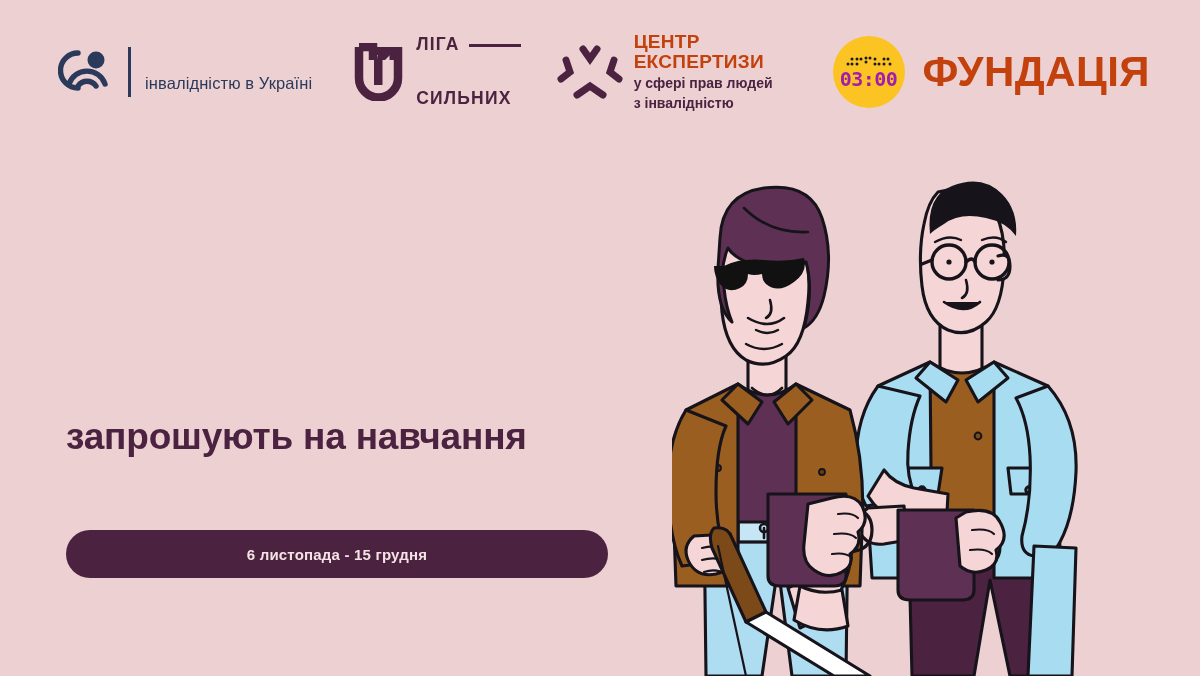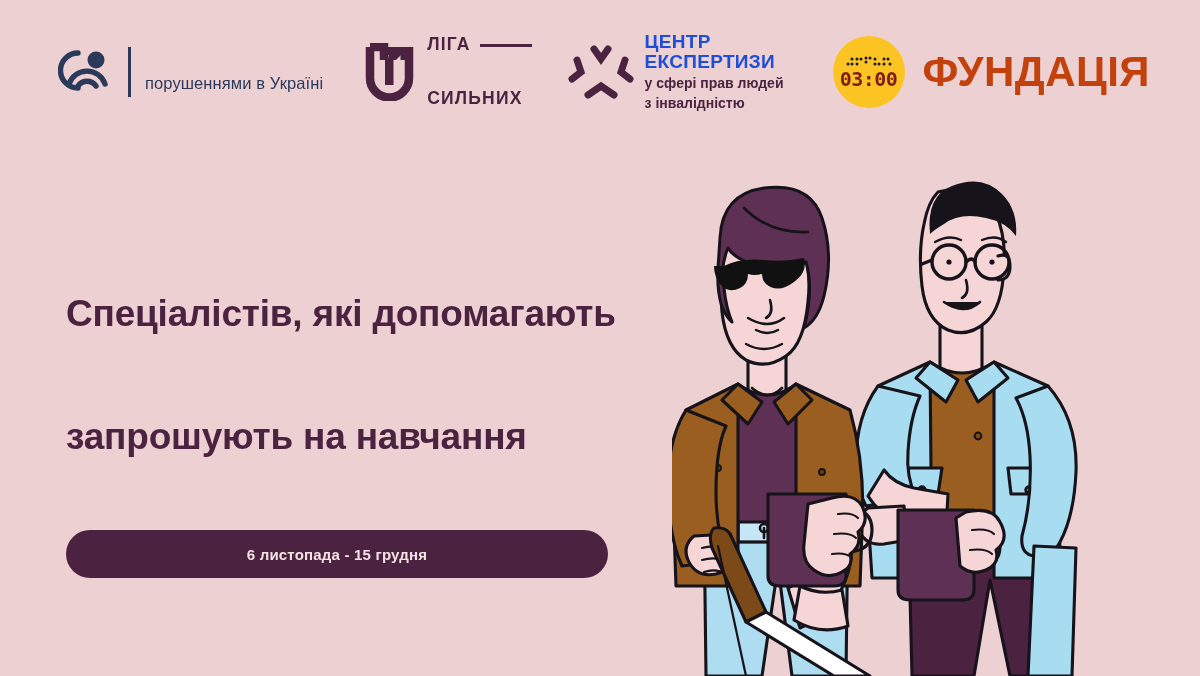--- a/index.html
+++ b/index.html
@@ -64,21 +64,21 @@
     height: 3px;
     background: #4B2240;
     margin-left: 9px;
   }
 
   
   .logo-centre { margin-right: 30px; }
   .centre-mark { width: 66px; height: 66px; flex: 0 0 66px; margin-right: 11px; }
   .centre-words { display: flex; flex-direction: column; justify-content: center; }
   .centre-big {
-    color: #1d4ed8;
+    color: #c2410c;
     font-size: 19px;
     font-weight: bold;
     letter-spacing: 0.3px;
     line-height: 1.08;
     white-space: nowrap;
   }
   .centre-small {
     color: #4B2240;
     font-size: 14px;
     font-weight: bold;
@@ -95,21 +95,21 @@
     border-radius: 50%;
     background: #FBC423;
     display: flex;
     flex-direction: column;
     align-items: center;
     justify-content: center;
     margin-right: 18px;
   }
   .braille { width: 48px; height: 13px; display: block; margin-bottom: 1px; }
   .fund-time {
-    color: #7f1d1d;
+    color: #a21caf;
     font-family: "DejaVu Sans Mono", monospace;
     font-size: 20px;
     font-weight: bold;
     letter-spacing: -0.5px;
     line-height: 1;
   }
   .fund-name {
     color: #c2410c;
     font-size: 42px;
     font-weight: bold;
@@ -173,21 +173,21 @@
             <path d="M47 41 A19 19 0 0 0 11 41"></path>
             <path d="M38 43 A11 11 0 0 0 20 43"></path>
           </g>
           <path d="M20 10 A17 17 0 0 0 20 45" fill="none" stroke="#2B3A5B" stroke-width="5.4" stroke-linecap="round"></path>
           <circle cx="38" cy="17" r="8.5" fill="#2B3A5B"></circle>
         </svg>
       </span>
       <span class="usaid-divider"></span>
       <span class="usaid-text">
         <br>
-        <span>порушеннями в Україні</span>
+        <span>інвалідністю в Україні</span>
       </span>
     </div>
 
     <div class="logo-block logo-liga">
       <span class="liga-mark">
         <svg viewBox="0 0 49 58">
           <path d="M5 4 v31 a19.5 19.5 0 0 0 39 0 V4" fill="none" stroke="#4B2240" stroke-width="8.5"></path>
           <path d="M5 4 h14 v13" fill="none" stroke="#4B2240" stroke-width="8.5"></path>
           <path d="M44 4 h-8 a13 13 0 0 0 -13 13 h8" fill="#4B2240"></path>
           <rect x="20" y="16" width="8.5" height="26" fill="#4B2240"></rect>
@@ -245,21 +245,21 @@
           </g>
         </svg>
         <span class="fund-time">03:00</span>
       </span>
       <span class="fund-name">ФУНДАЦІЯ</span>
     </div>
 
   </div>
 
   <h1 class="headline">
-    <span>Спеціалістів, які допомагають</span><br>
+    <br>
     <br>
     <span>запрошують на навчання</span>
   </h1>
 
   <div class="date-pill">
     <span>6 листопада - 15 грудня</span>
   </div>
 
   <div class="illustration">
     <svg viewBox="0 0 500 560" xmlns="http://www.w3.org/2000/svg">

